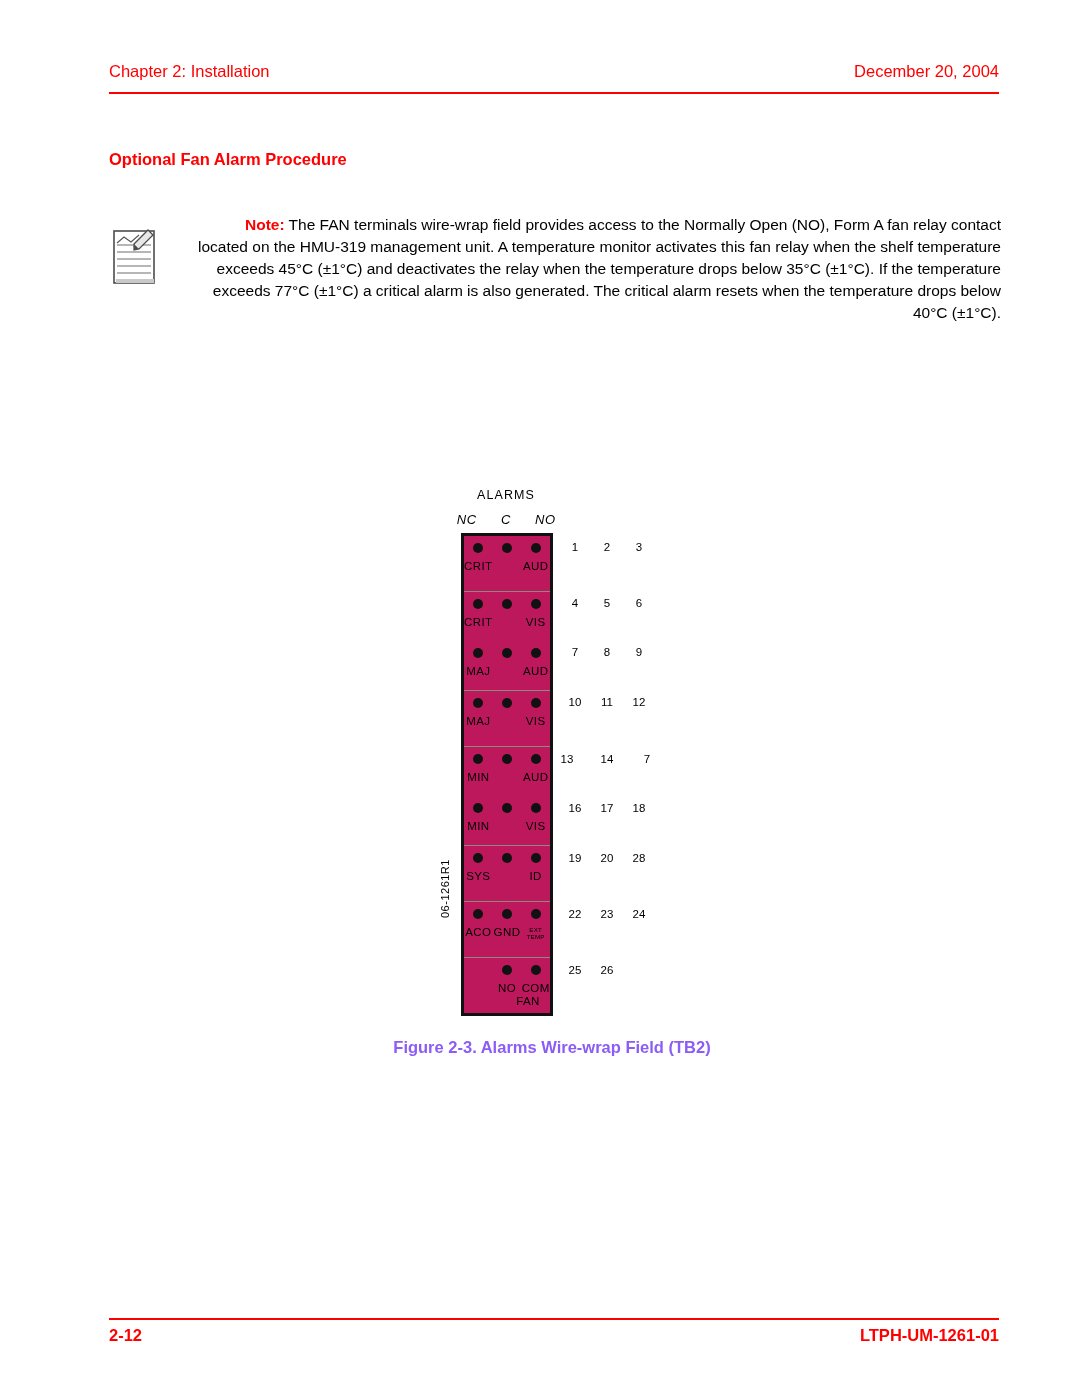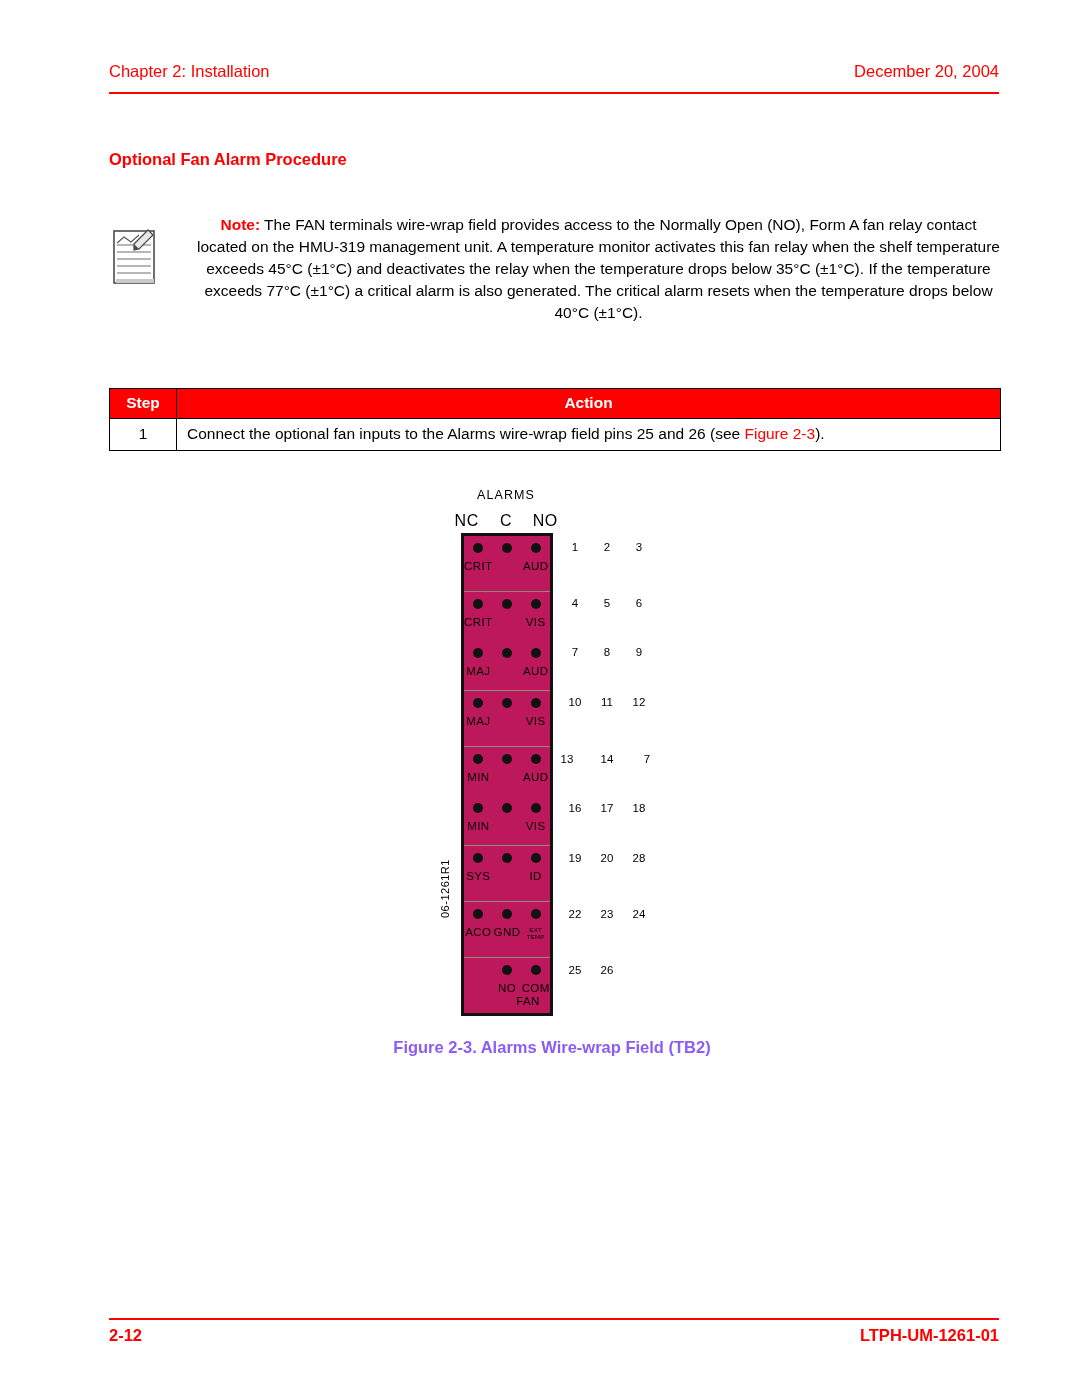--- a/index.html
+++ b/index.html
@@ -67,21 +67,21 @@
     height: 58px;
     flex: 0 0 46px;
     margin-top: 14px;
     margin-left: 3px;
     position: relative;
   }
   .note-body {
     margin-left: 38px;
     font-size: 15.5px;
     line-height: 1.42;
-    text-align: center;
+    text-align: right;
     width: 822px;
   }
   .note-label {
     color: #ff0000;
     font-weight: bold;
   }
 
   
   .step-table {
     position: absolute;
@@ -135,22 +135,23 @@
     text-align: center;
     font-size: 12.5px;
     letter-spacing: 1.1px;
   }
   .tb-colheads {
     position: absolute;
     left: 0;
     top: 24px;
     width: 118px;
     display: flex;
-    font-size: 16px;
+    font-size: 13px;
     letter-spacing: 0.6px;
+    font-style: italic;
   }
   .tb-colheads span {
     width: 33.333%;
     text-align: center;
   }
   .tb-box {
     position: absolute;
     left: 14px;
     top: 45px;
     width: 92px;
@@ -309,34 +310,20 @@
           <polygon points="22,16 36,2 41,7 27,21 22,22" fill="#e8e8e8" stroke="#4d4d4d" stroke-width="1.3"></polygon>
           <polygon points="22,16 27,21 22,22" fill="#4d4d4d"></polygon>
         </g>
       </svg>
     </div>
     <div class="note-body">
       <span class="note-label">Note:</span><span> The FAN terminals wire-wrap field provides access to the Normally Open (NO), Form A fan relay contact located on the HMU-319 management unit. A temperature monitor activates this fan relay when the shelf temperature exceeds 45°C (±1°C) and deactivates the relay when the temperature drops below 35°C (±1°C). If the temperature exceeds 77°C (±1°C) a critical alarm is also generated. The critical alarm resets when the temperature drops below 40°C (±1°C).</span>
     </div>
   </div>
 
-  <table class="step-table">
-    <thead>
-      <tr>
-        <th class="col-step">Step</th>
-        <th>Action</th>
-      </tr>
-    </thead>
-    <tbody>
-      <tr>
-        <td class="cell-step">1</td>
-        <td class="cell-action"><span>Connect the optional fan inputs to the Alarms wire-wrap field pins 25 and 26 (see </span><span class="xref">Figure 2-3</span><span>).</span></td>
-      </tr>
-    </tbody>
-  </table>
 
   <div class="figure">
     <div class="tb-wrap">
 
       <div class="tb-title">ALARMS</div>
 
       <div class="tb-colheads">
         <span>NC</span>
         <span>C</span>
         <span>NO</span>

